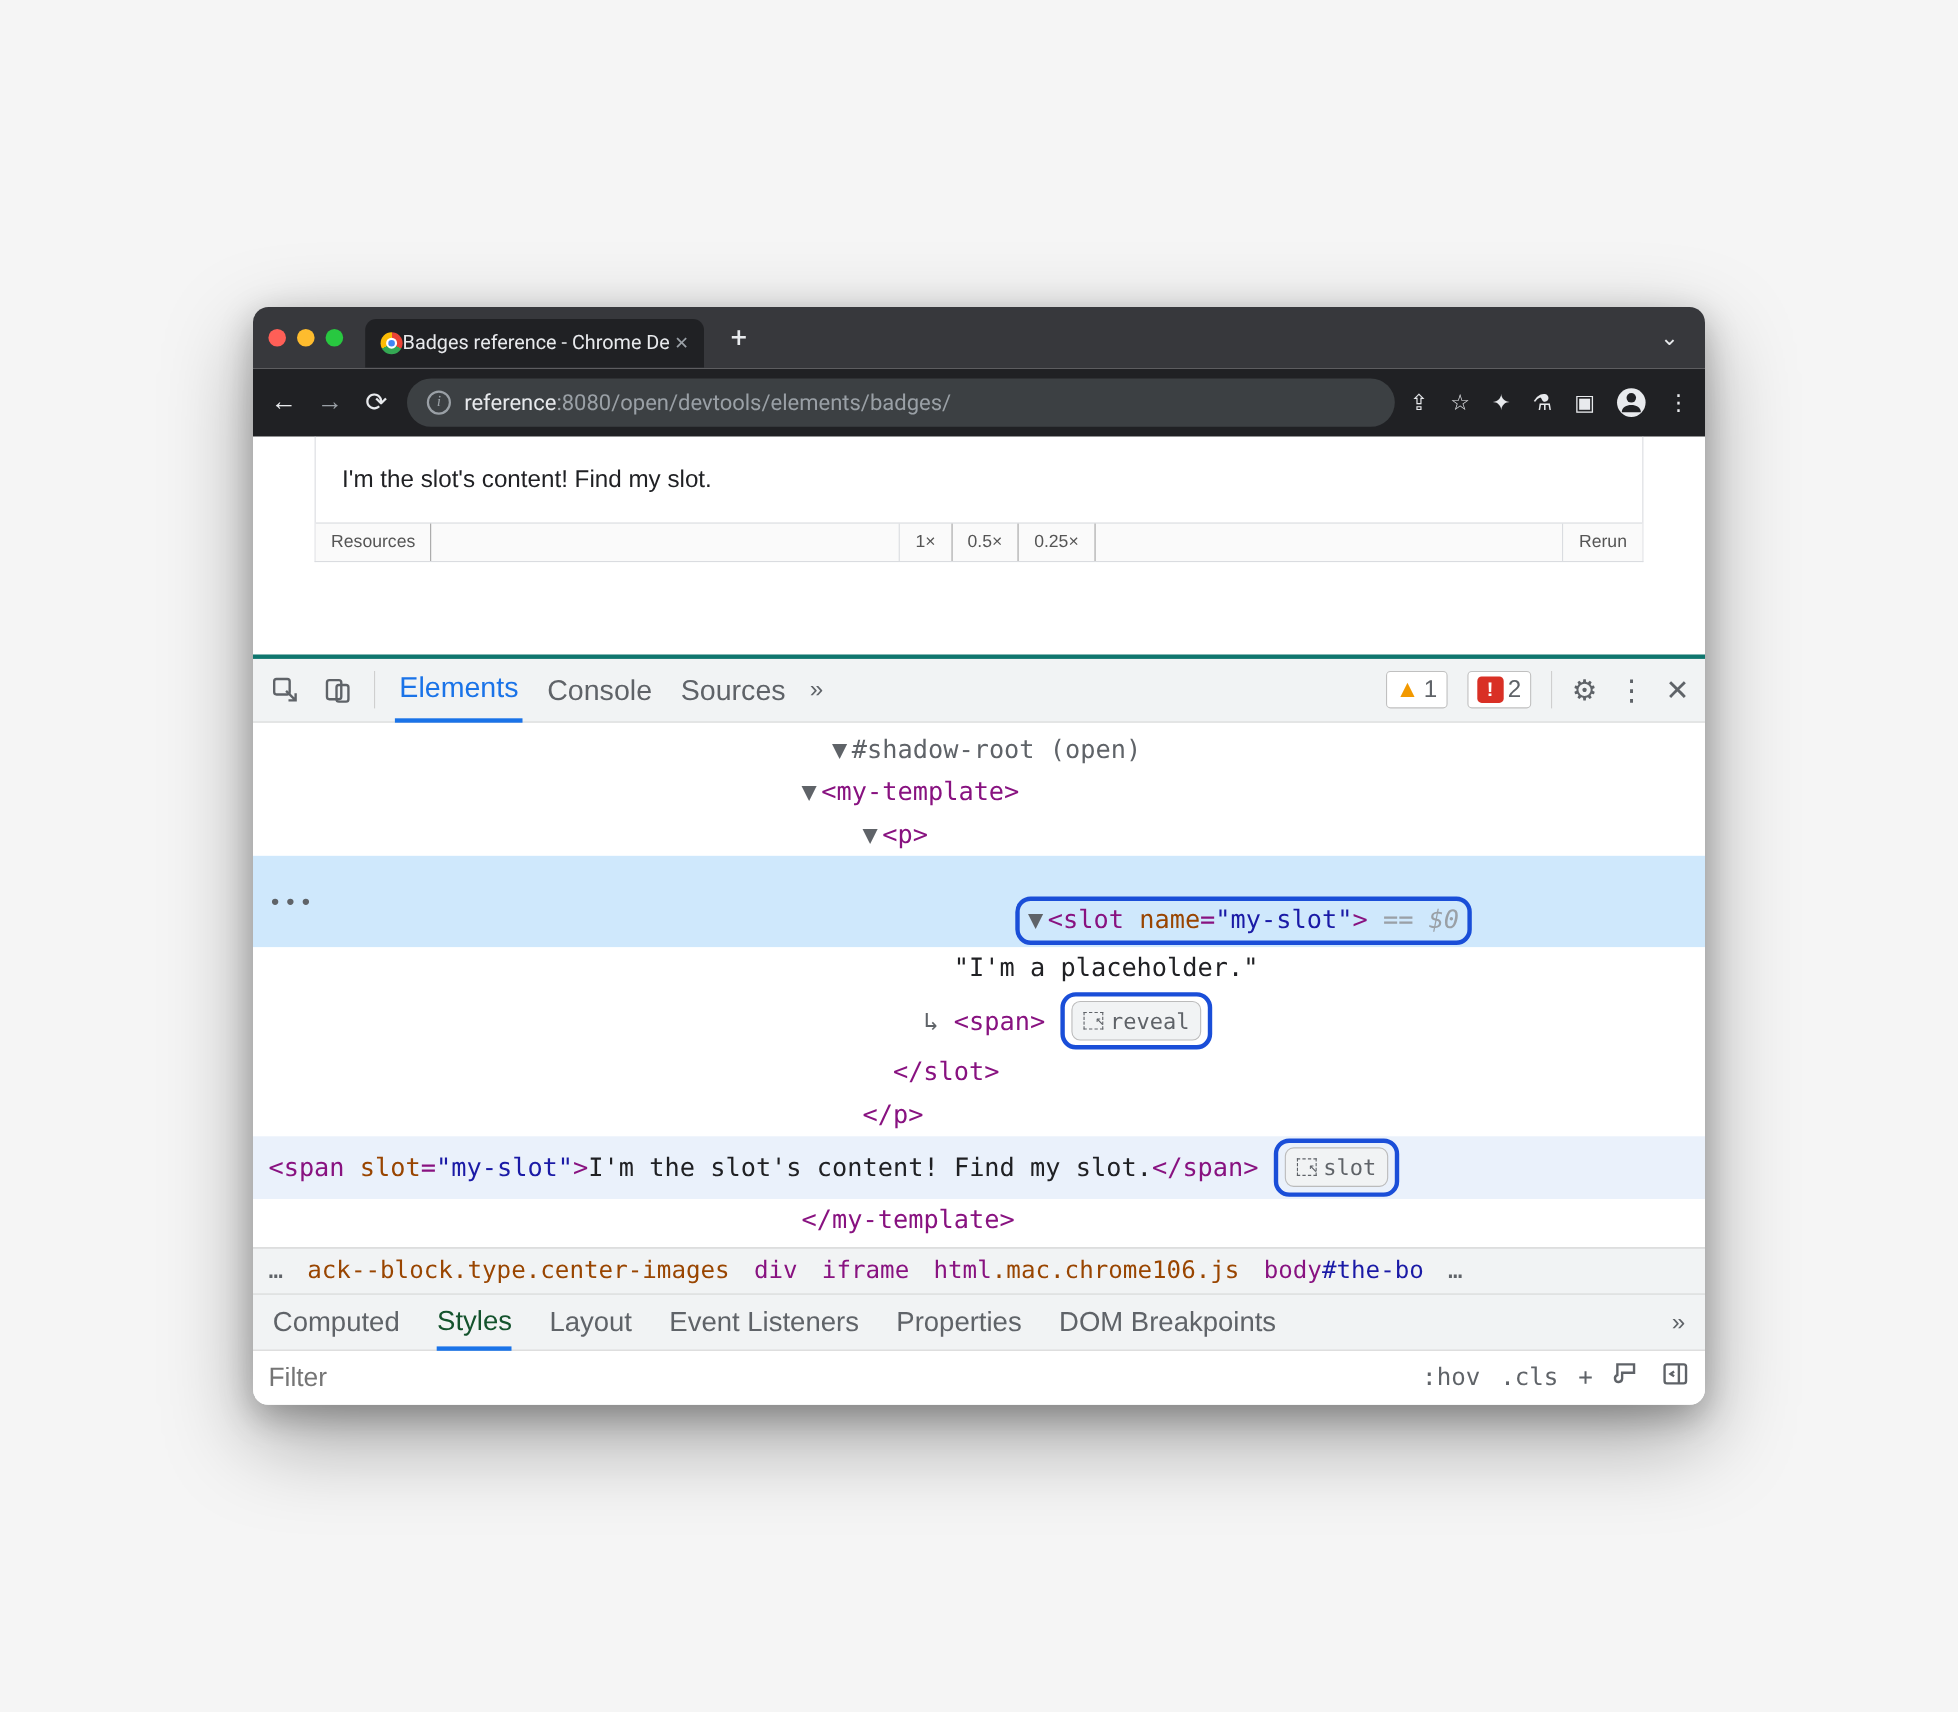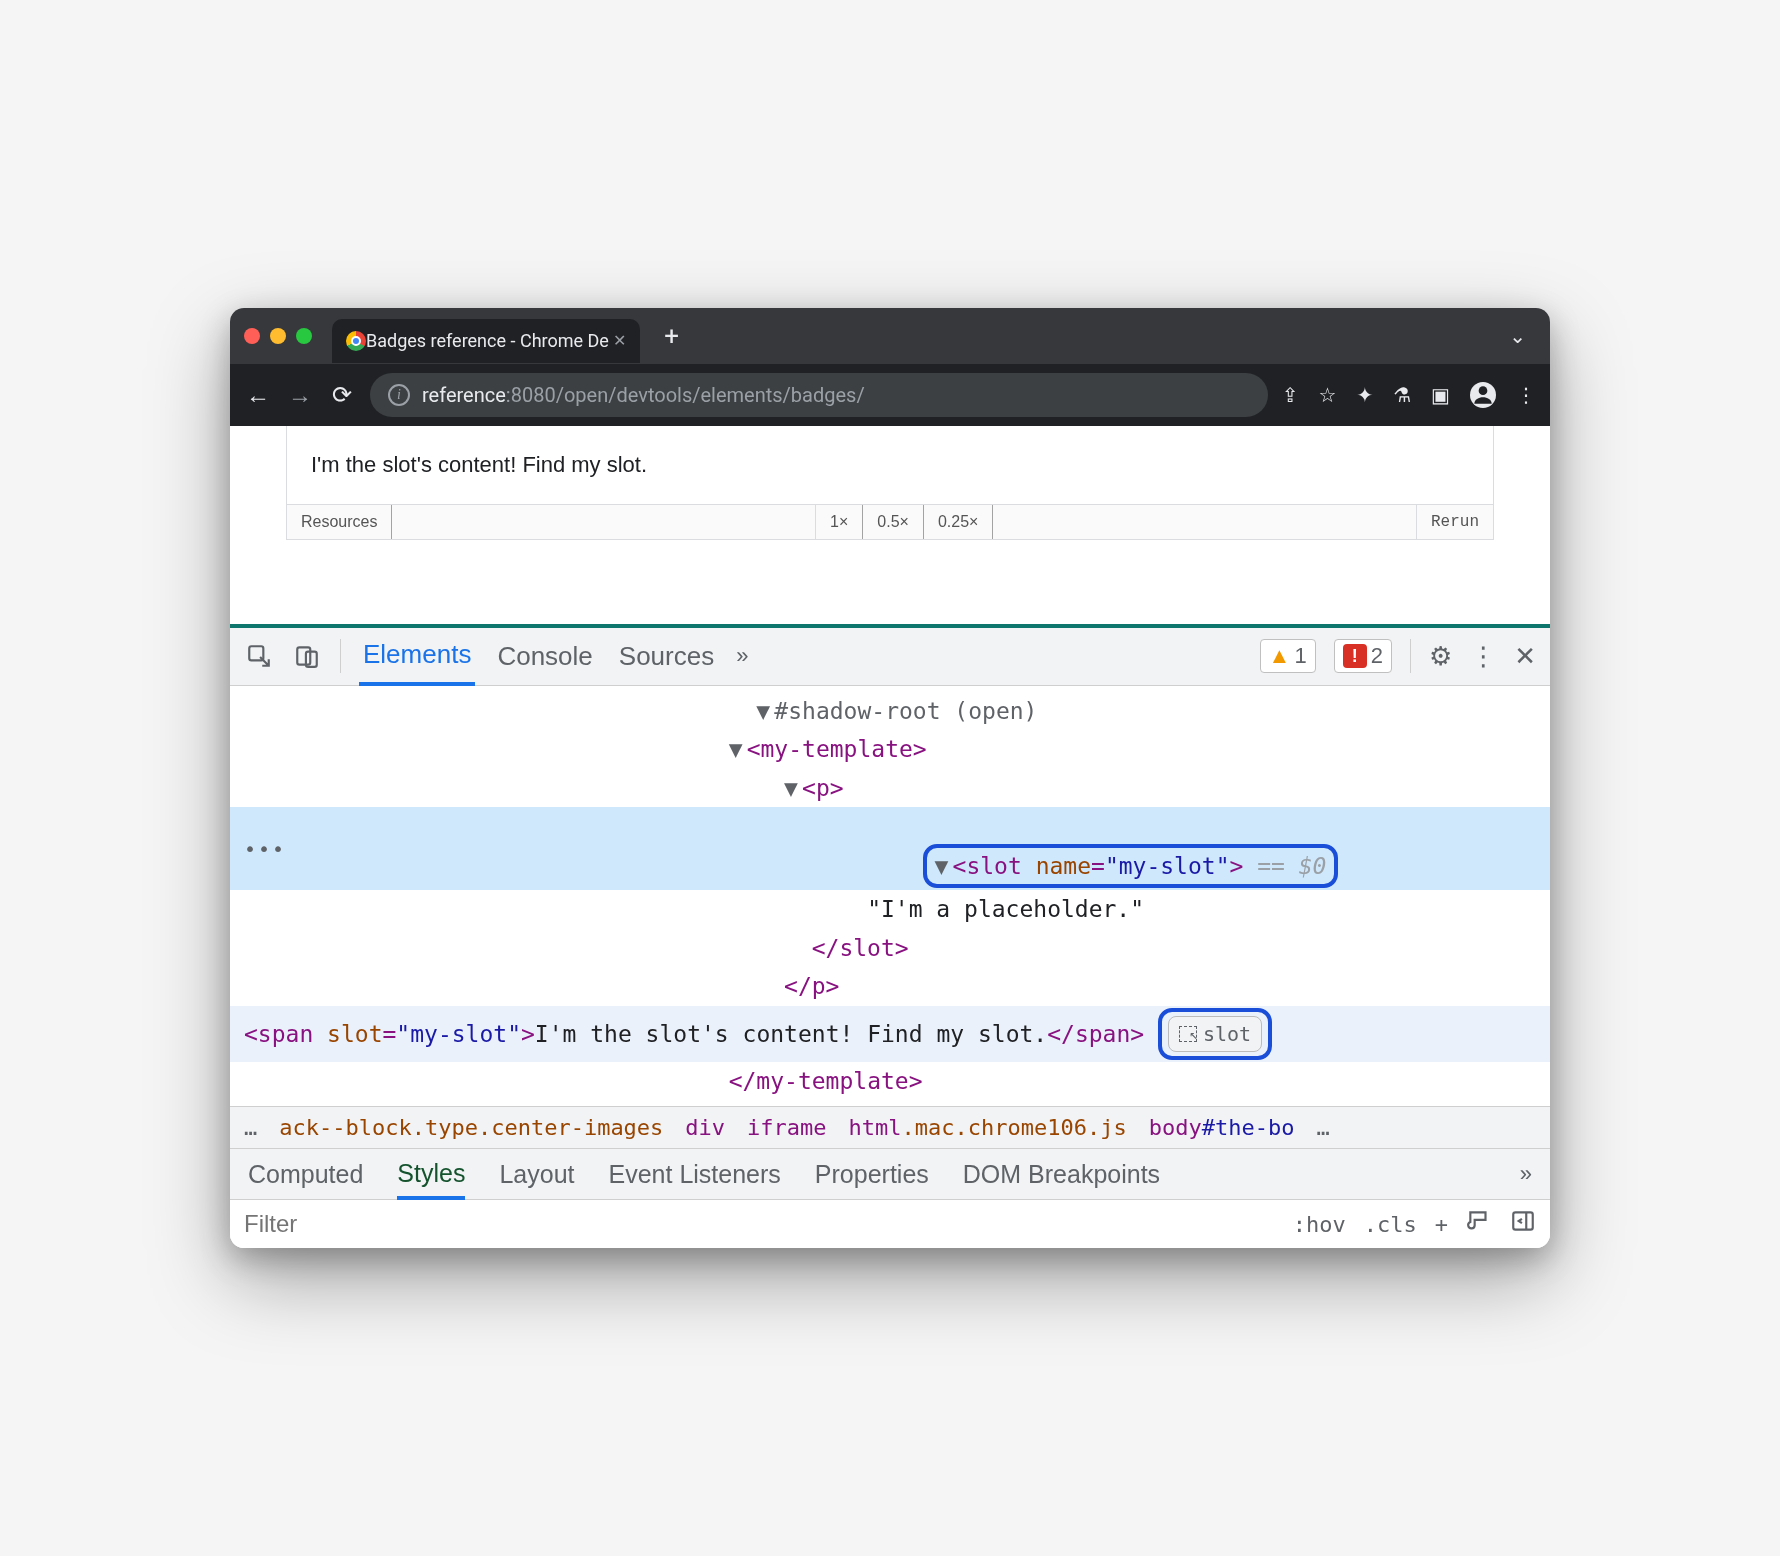--- a/index.html
+++ b/index.html
@@ -90,21 +90,21 @@
   .page-text {
     padding: 26px 24px; font-size: 22px; color: #202124;
   }
   .page-footer {
     display: flex; align-items: center; border-top: 1px solid #dadce0;
     font-size: 16px; color: #555; background: #fafafa;
   }
   .page-footer .btn {
     padding: 8px 14px; border-right: 1px solid #a3a3a3; cursor: pointer;
   }
-  .page-footer .btn:last-child { border-right: none; border-left: 1px solid #dadce0; font-family: Liberation Mono, monospace; }
+  .page-footer .btn:last-child { border-right: none; border-left: 1px solid #dadce0; }
   .page-footer .btn.zoom { border-left: 1px solid #dadce0; }
   .page-footer-spacer { flex: 1; }
   .page-bottom-space { height: 70px; }
 
   
   .devtools {
     border-top: 4px solid #0f766e; background: #f1f3f4;
     font-family: "Helvetica Neue", Arial, sans-serif;
     margin-top: 14px;
   }
@@ -314,20 +314,21 @@
     <div class="dom">
       <div class="dom-line">                                     <span class="caret">▼</span><span class="shadow-label">#shadow-root (open)</span></div>
       <div class="dom-line">                                   <span class="caret">▼</span><span class="tag">&lt;my-template&gt;</span></div>
       <div class="dom-line">                                       <span class="caret">▼</span><span class="tag">&lt;p&gt;</span></div>
 
       <div class="dom-line sel">
         <span class="dom-ellipsis">•••</span>                                         <span class="highlight-box"><span class="caret">▼</span><span class="tag">&lt;<span>slot</span> </span><span class="attr-name">name</span><span class="tag">=</span><span class="attr-val">"my-slot"</span><span class="tag">&gt;</span> <span class="eq0">== $0</span></span></div>
 
       <div class="dom-line">                                             <span class="txt">"I'm a placeholder."</span></div>
 
+      <div class="dom-line">                                           <span class="shadow-label">↳</span> <span class="tag">&lt;span&gt;</span> <span class="highlight-box" style="padding:4px 6px;"><span class="badge-btn"><span class="sel-icon"></span><span>reveal</span></span></span></div>
 
       <div class="dom-line">                                         <span class="tag">&lt;/slot&gt;</span></div>
       <div class="dom-line">                                       <span class="tag">&lt;/p&gt;</span></div>
 
       <div class="dom-line hover wrap-line" style="padding-left: 14px;">
         <span style="font-family:Menlo,monospace;">                                     </span><span class="tag">&lt;<span>span</span> </span><span class="attr-name">slot</span><span class="tag">=</span><span class="attr-val">"my-slot"</span><span class="tag">&gt;</span><span class="txt">I'm the slot's content! Find my slot.</span><span class="tag">&lt;/span&gt;</span> <span class="highlight-box" style="padding:4px 6px;"><span class="badge-btn">
               <span class="sel-icon"></span>
               <span>slot</span>
             </span></span>
       </div>

